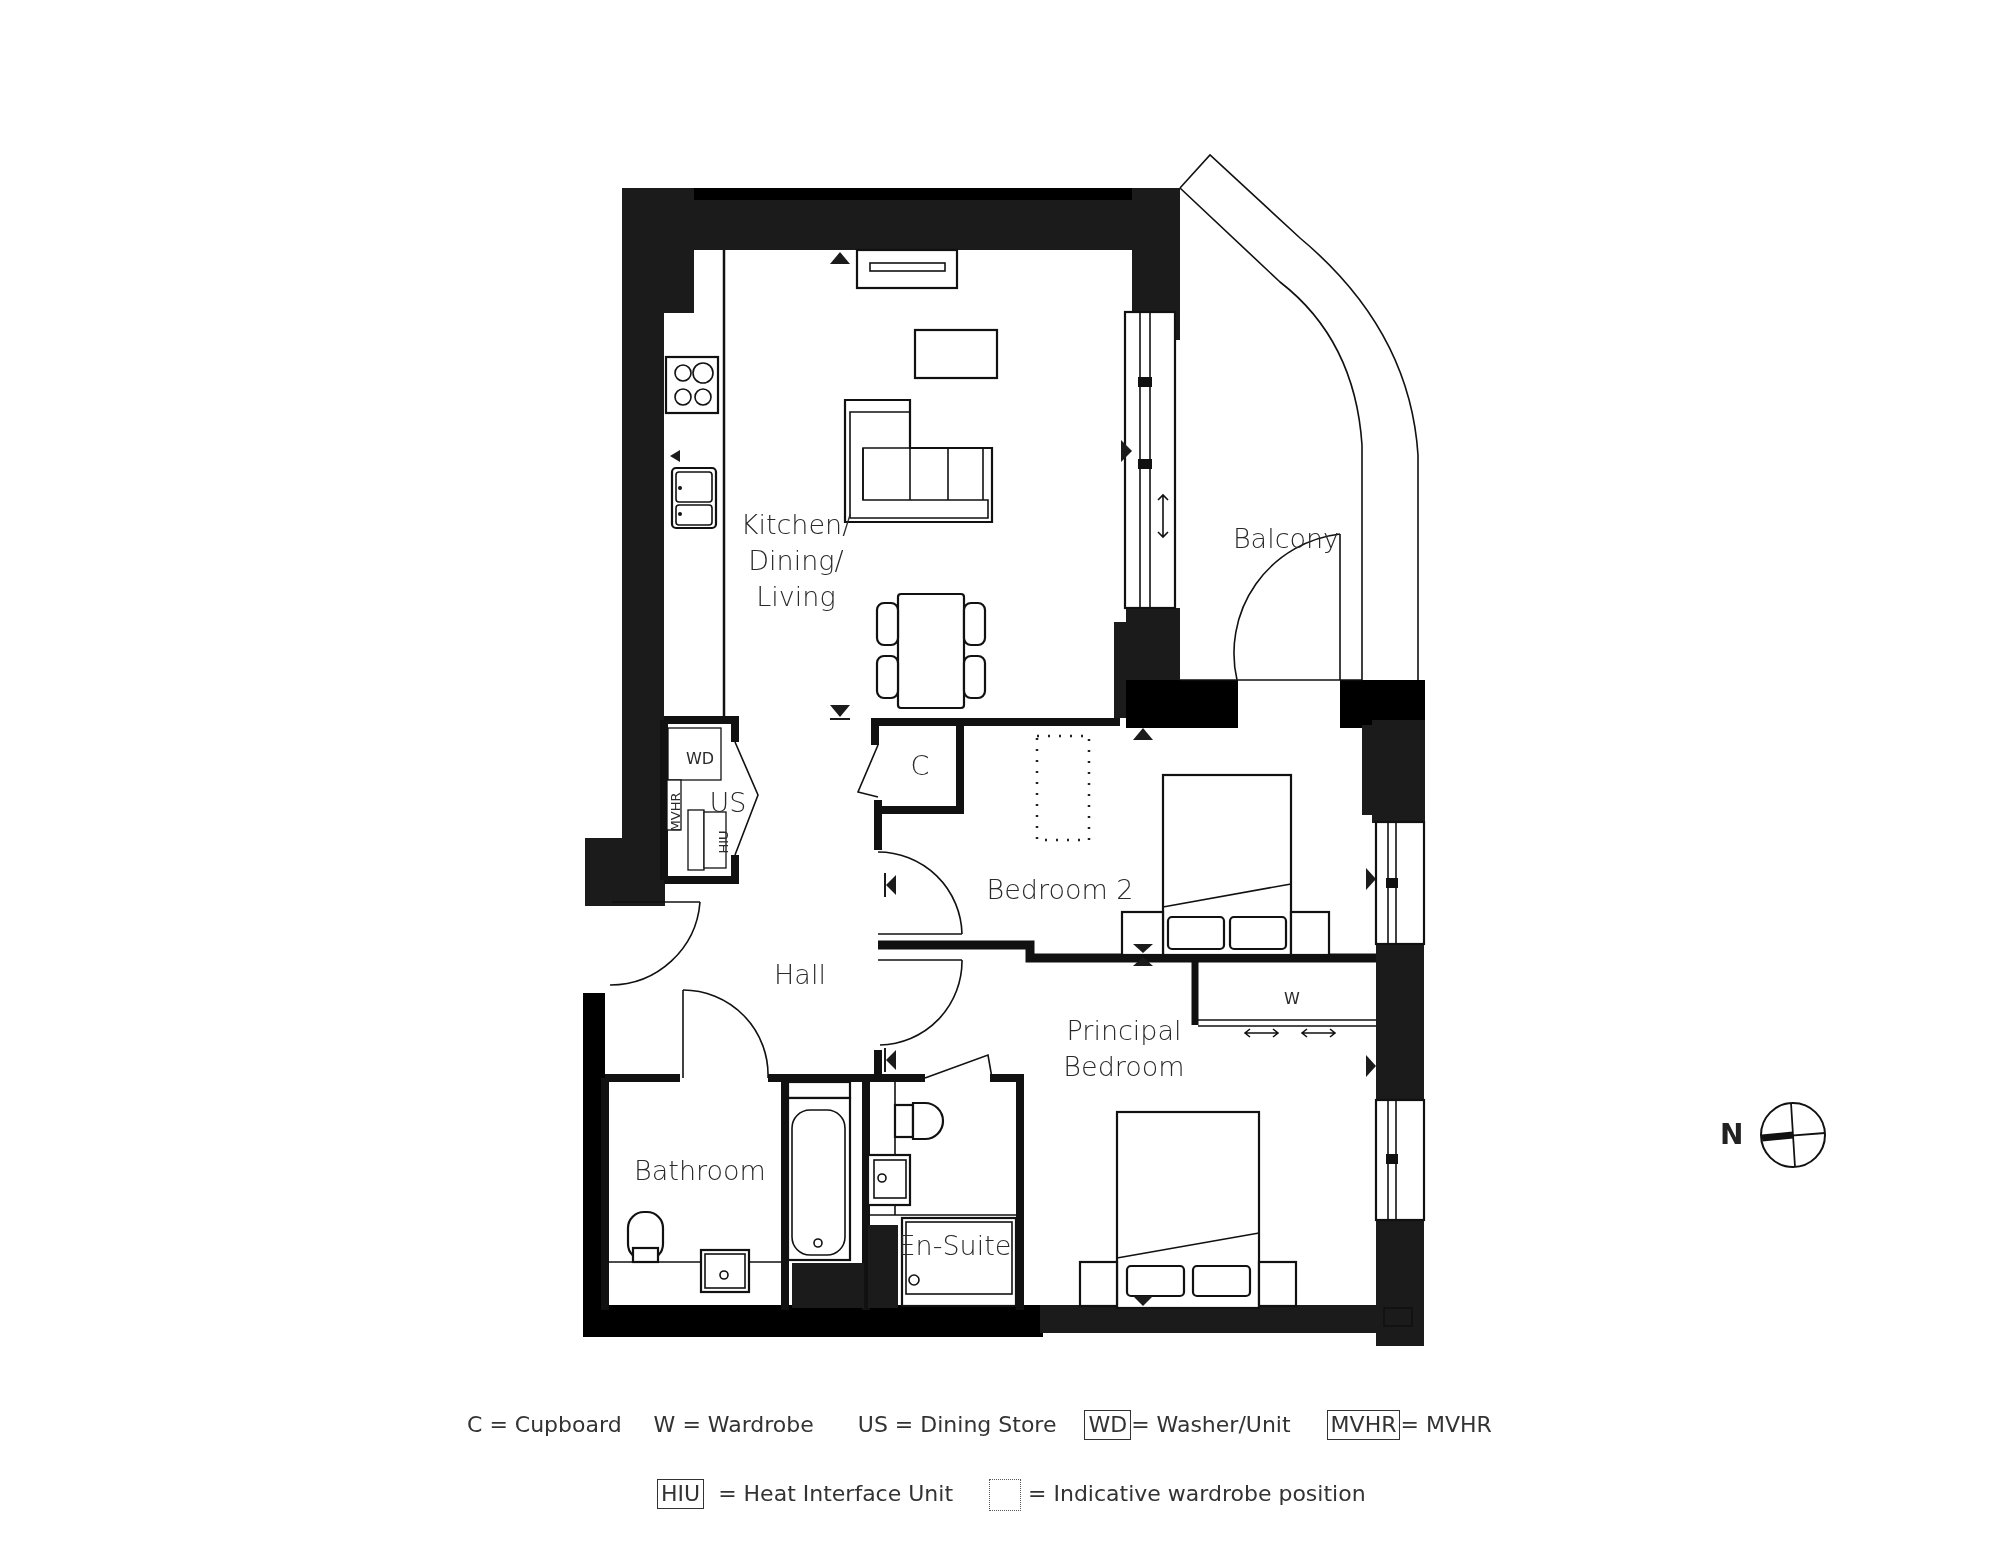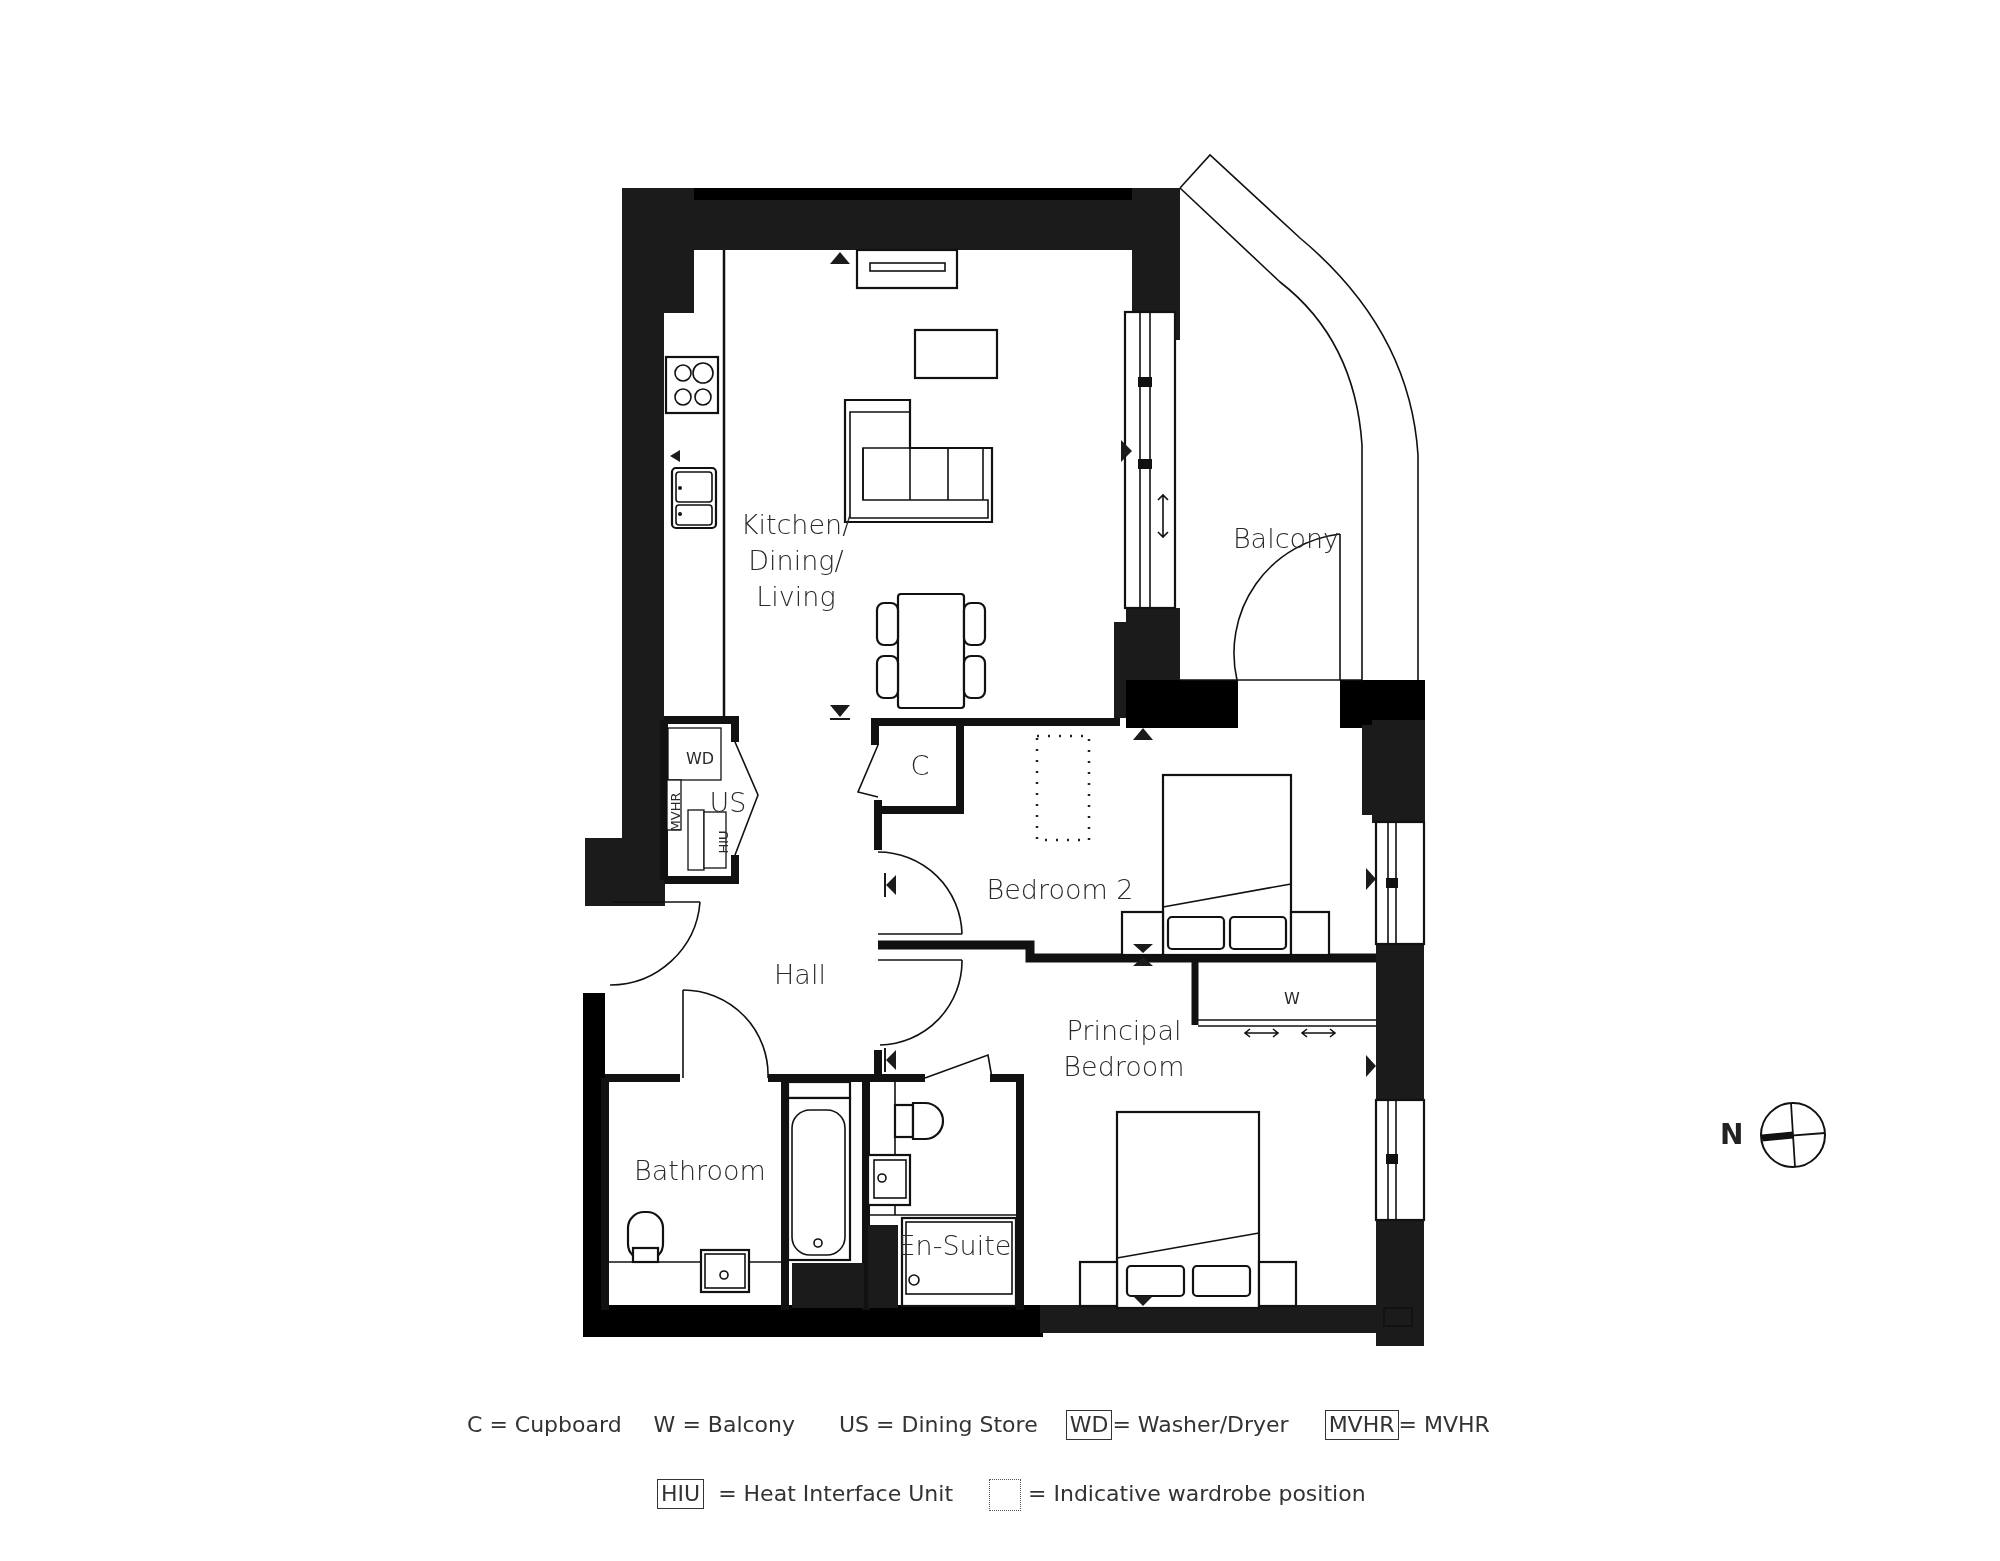--- a/index.html
+++ b/index.html
@@ -272,25 +272,25 @@
     <line x1="1761" y1="1138" x2="1825" y2="1133" stroke="#111" stroke-width="1.8"></line>
     <line x1="1762" y1="1138" x2="1793" y2="1135" stroke="#111" stroke-width="7"></line>
   </g>
 </svg>
 
 <div class="north-label">N</div>
 
 <div class="legend" style="left:467px; top:1410px;">
   <span><span>C</span> <span>= Cupboard</span></span>
   <span style="width:18px"></span>
-  <span><span>W</span> <span>= Balcony</span></span>
+  <span><span>W</span> <span>= Wardrobe</span></span>
   <span style="width:30px"></span>
   <span><span>US</span> <span>= Dining Store</span></span>
   <span style="width:14px"></span>
-  <span><span class="boxed">WD</span><span>= Washer/Dryer</span></span>
+  <span><span class="boxed">WD</span><span>= Washer/Unit</span></span>
   <span style="width:22px"></span>
   <span><span class="boxed">MVHR</span><span>= MVHR</span></span>
 </div>
 
 <div class="legend" style="left:657px; top:1479px;">
   <span><span class="boxed">HIU</span> &nbsp;<span>= Heat Interface Unit</span></span>
   <span style="width:22px"></span>
   <span><span class="dotbox"></span> <span>= Indicative wardrobe position</span></span>
 </div>
 

